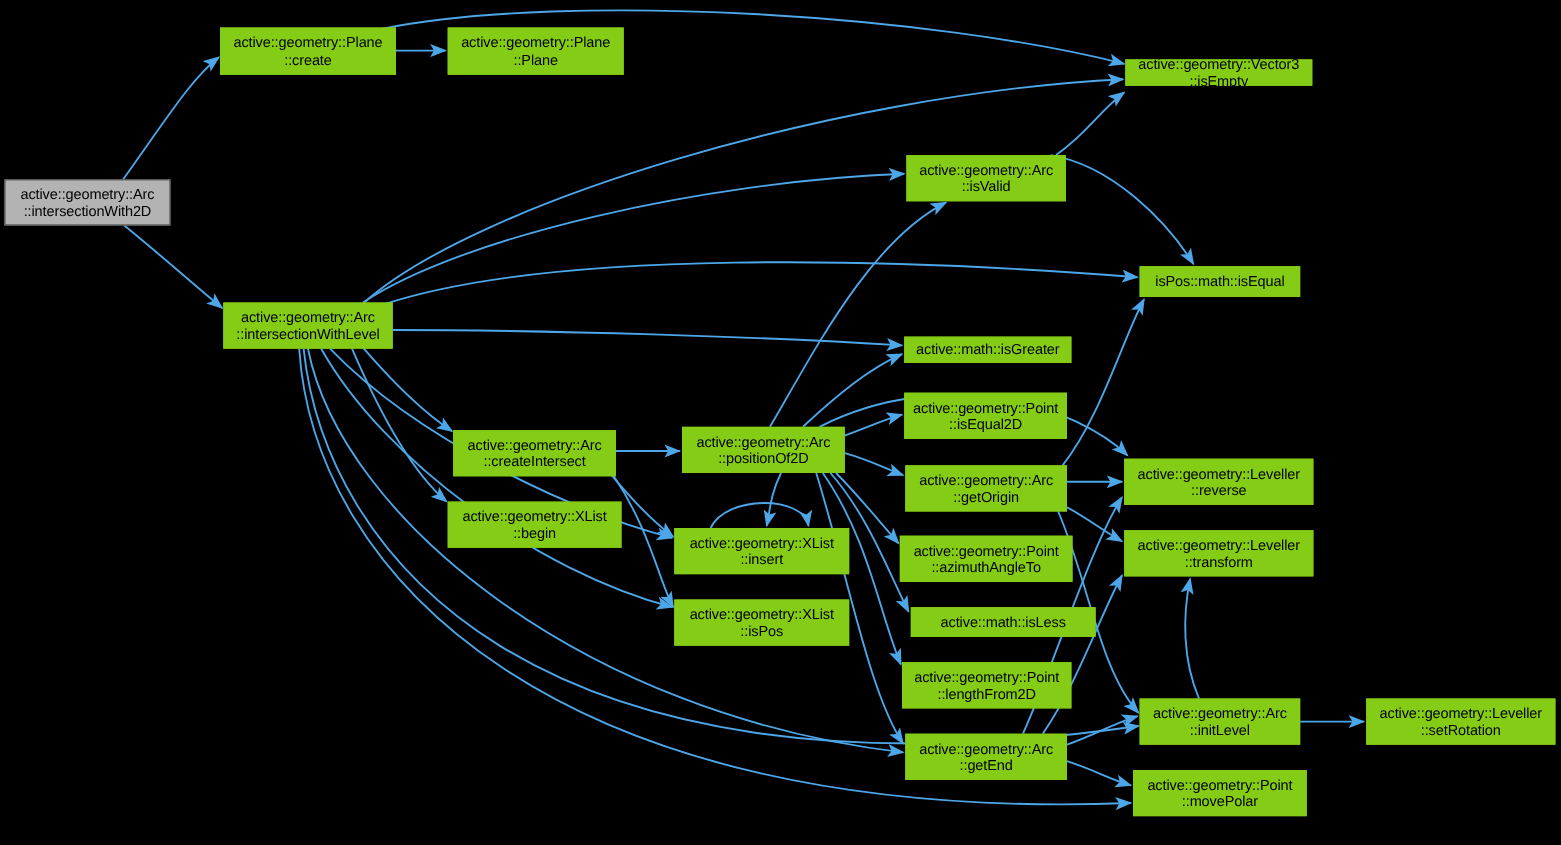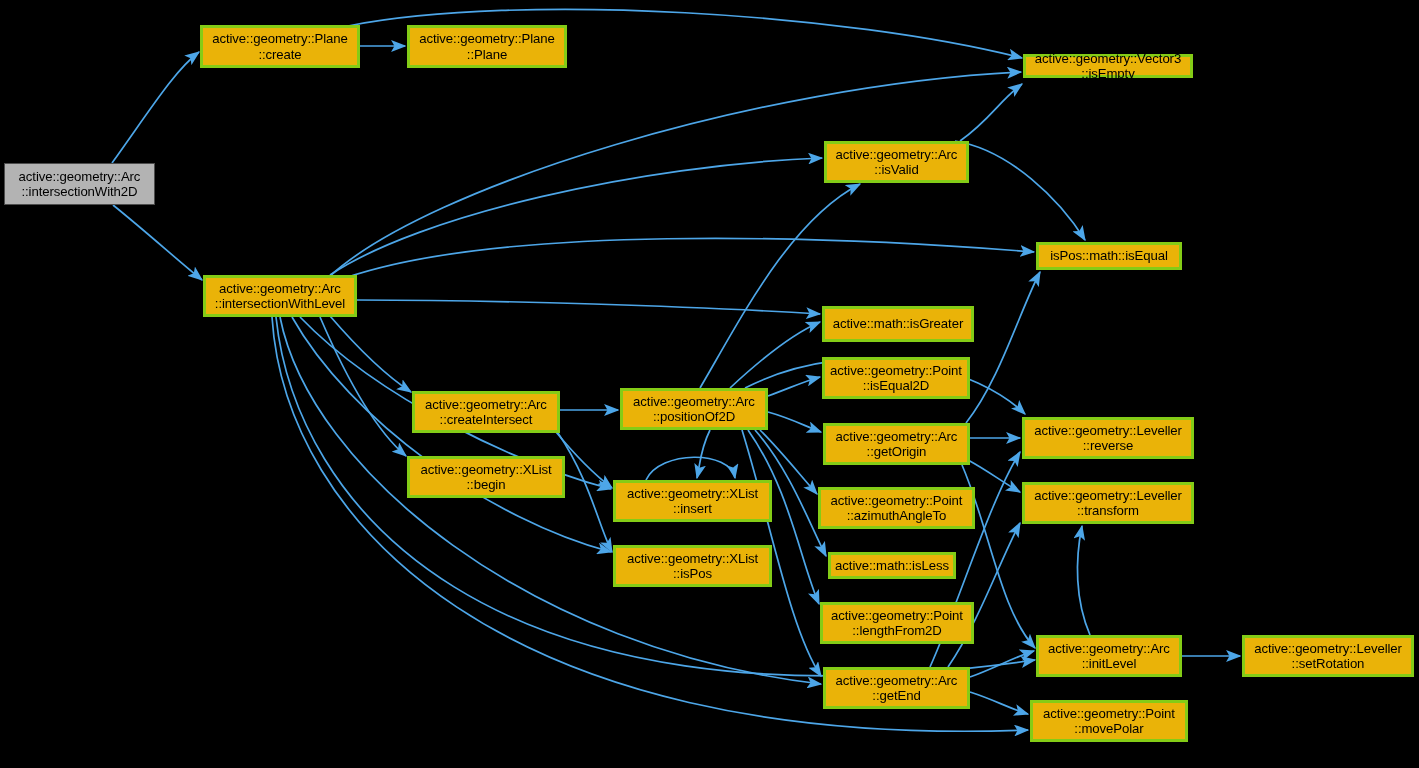--- a/index.html
+++ b/index.html
@@ -20,22 +20,22 @@
     position: absolute;
     left: 0;
     top: 0;
     width: 1419px;
     height: 768px;
     pointer-events: none;
   }
   .node {
     position: absolute;
     box-sizing: border-box;
-    background: #eab308;
-    border: 3px solid #84cc16;
+    background: #84cc16;
+    border: 1px solid #84cc16;
     color: #000000;
     font-size: 13.2px;
     line-height: 15.5px;
     text-align: center;
     display: flex;
     align-items: center;
     justify-content: center;
     white-space: pre-line;
     letter-spacing: -0.1px;
     z-index: 5;
@@ -108,40 +108,40 @@
 ::create</div>
       <div class="node" style="left: 407px; top: 25px; width: 160px; height: 43px;">active::geometry::Plane
 ::Plane</div>
       <div class="node" style="left: 203px; top: 275px; width: 154px; height: 42px;">active::geometry::Arc
 ::intersectionWithLevel</div>
       <div class="node" style="left: 1023px; top: 54px; width: 170px; height: 24px;">active::geometry::Vector3
 ::isEmpty</div>
       <div class="node" style="left: 824px; top: 141px; width: 145px; height: 42px;">active::geometry::Arc
 ::isValid</div>
       <div class="node" style="left: 1036px; top: 242px; width: 146px; height: 28px;">isPos::math::isEqual</div>
-      <div class="node" style="left: 822px; top: 306px; width: 152px; height: 36px;">active::math::isGreater</div>
+      <div class="node" style="left: 822px; top: 306px; width: 152px; height: 24px;">active::math::isGreater</div>
       <div class="node" style="left: 822px; top: 357px; width: 148px; height: 42px;">active::geometry::Point
 ::isEqual2D</div>
       <div class="node" style="left: 412px; top: 391px; width: 148px; height: 42px;">active::geometry::Arc
 ::createIntersect</div>
       <div class="node" style="left: 620px; top: 388px; width: 148px; height: 42px;">active::geometry::Arc
 ::positionOf2D</div>
       <div class="node" style="left: 823px; top: 423px; width: 147px; height: 42px;">active::geometry::Arc
 ::getOrigin</div>
       <div class="node" style="left: 1022px; top: 417px; width: 172px; height: 42px;">active::geometry::Leveller
 ::reverse</div>
       <div class="node" style="left: 407px; top: 456px; width: 158px; height: 42px;">active::geometry::XList
 ::begin</div>
       <div class="node" style="left: 613px; top: 480px; width: 159px; height: 42px;">active::geometry::XList
 ::insert</div>
       <div class="node" style="left: 1022px; top: 482px; width: 172px; height: 42px;">active::geometry::Leveller
 ::transform</div>
       <div class="node" style="left: 818px; top: 487px; width: 157px; height: 42px;">active::geometry::Point
 ::azimuthAngleTo</div>
-      <div class="node" style="left: 828px; top: 552px; width: 128px; height: 27px;">active::math::isLess</div>
+      <div class="node" style="left: 828px; top: 552px; width: 168px; height: 27px;">active::math::isLess</div>
       <div class="node" style="left: 613px; top: 545px; width: 159px; height: 42px;">active::geometry::XList
 ::isPos</div>
       <div class="node" style="left: 820px; top: 602px; width: 154px; height: 42px;">active::geometry::Point
 ::lengthFrom2D</div>
       <div class="node" style="left: 1036px; top: 635px; width: 146px; height: 42px;">active::geometry::Arc
 ::initLevel</div>
       <div class="node" style="left: 1242px; top: 635px; width: 172px; height: 42px;">active::geometry::Leveller
 ::setRotation</div>
       <div class="node" style="left: 823px; top: 667px; width: 147px; height: 42px;">active::geometry::Arc
 ::getEnd</div>

